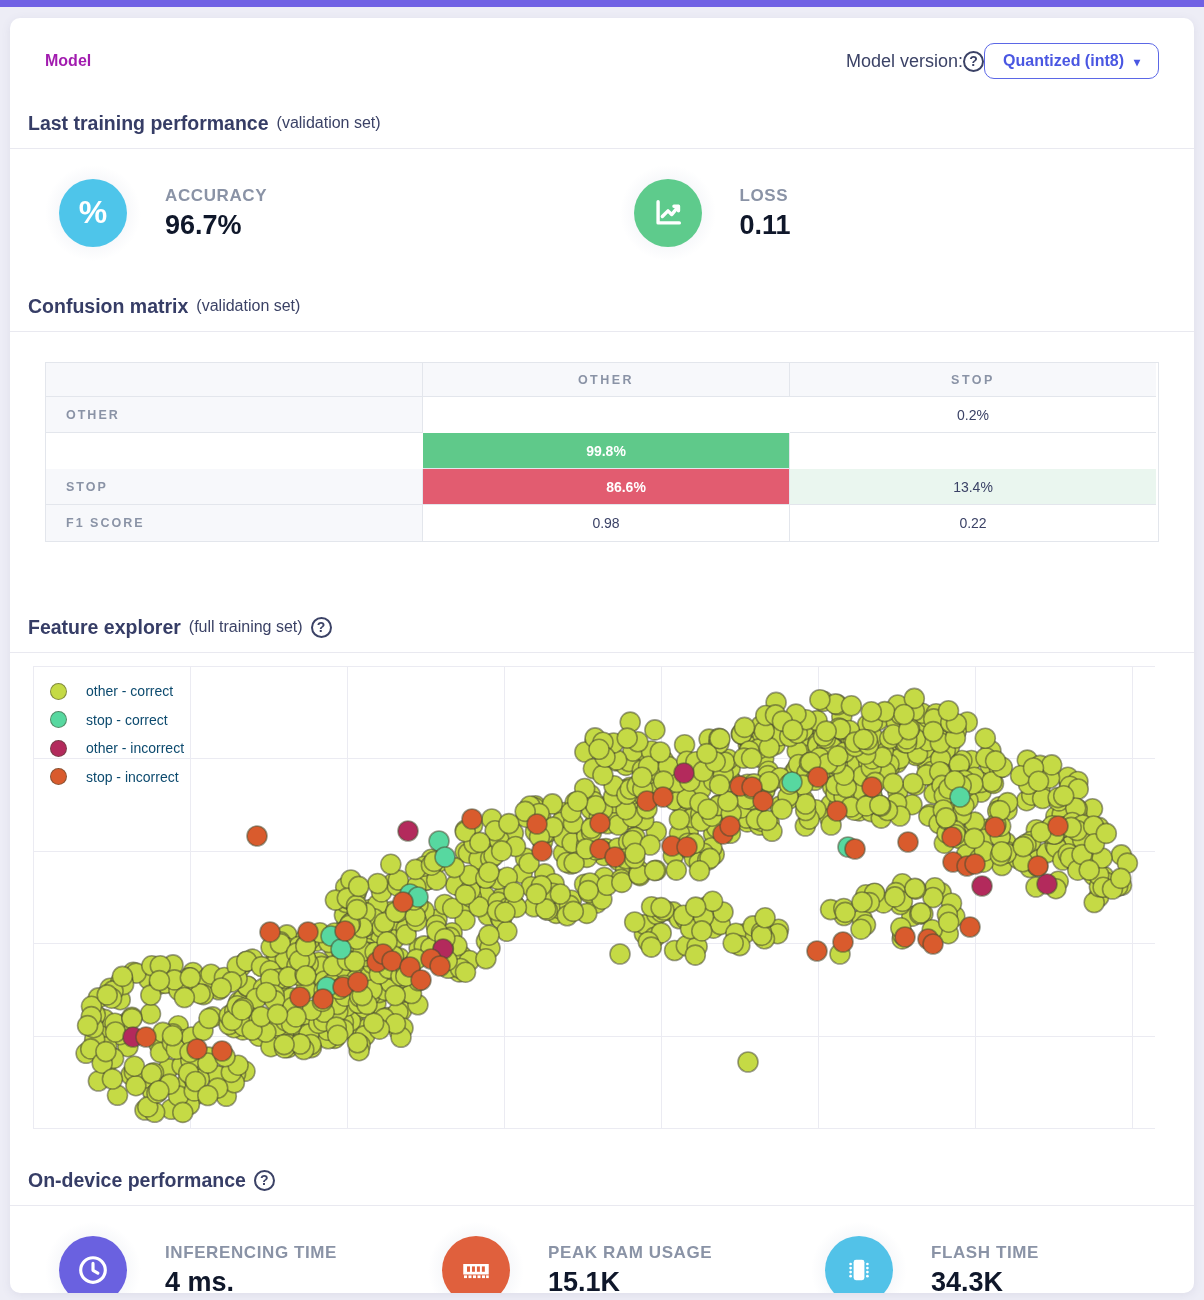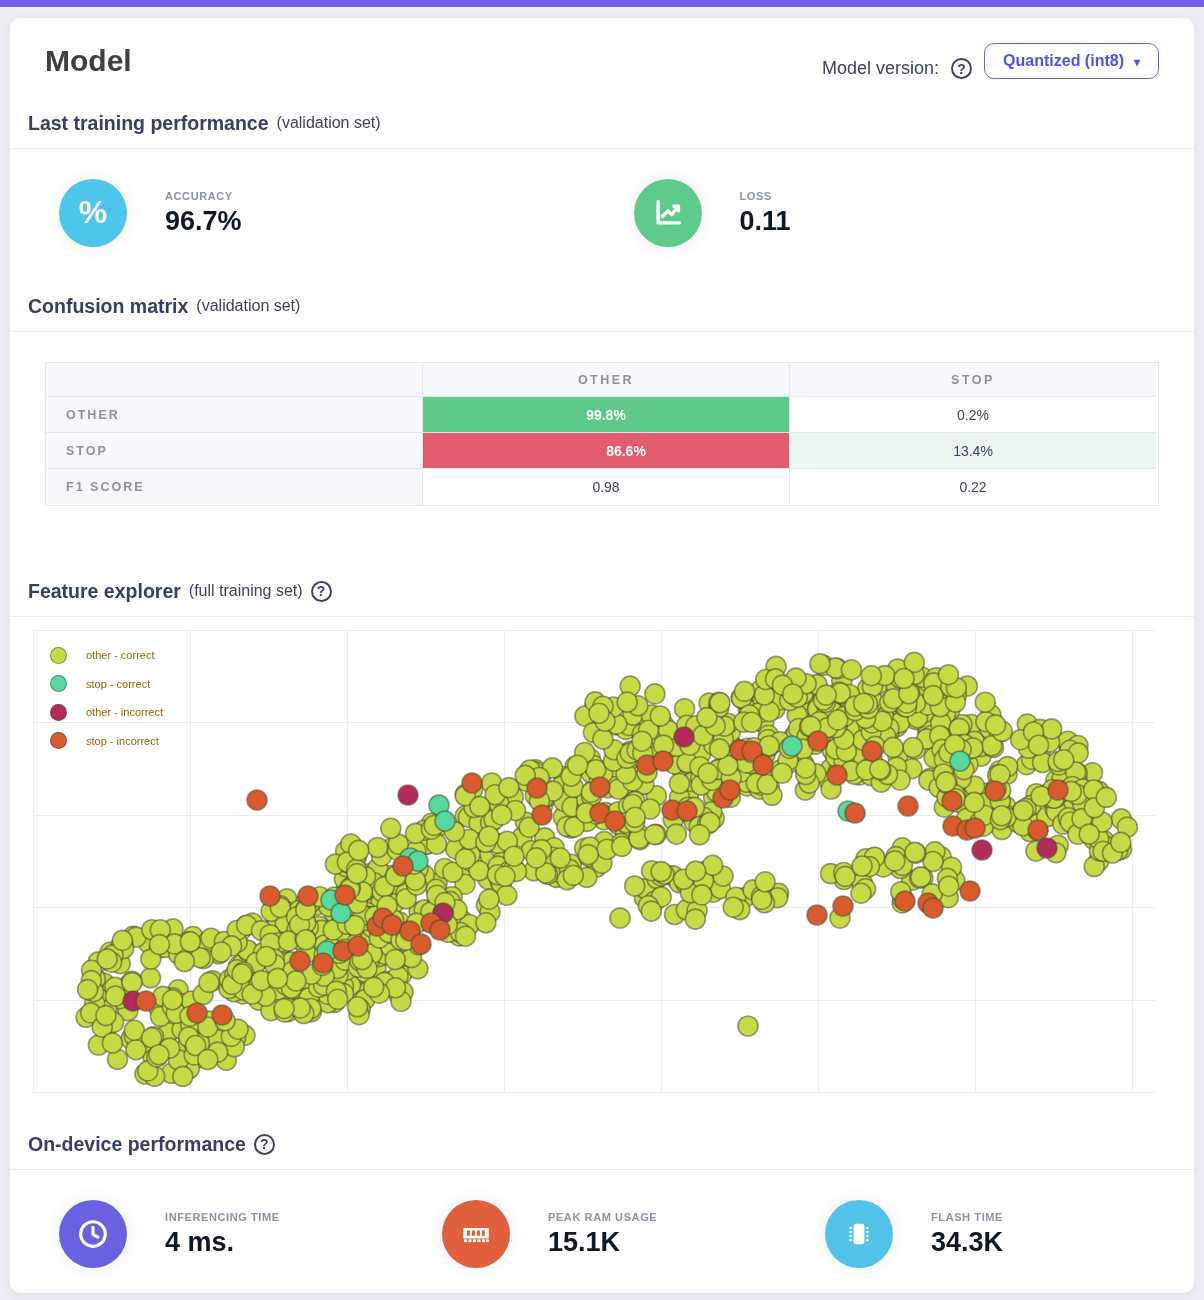--- a/index.html
+++ b/index.html
@@ -15,22 +15,22 @@
   .card {
     position:absolute; left:10px; right:10px; top:18px; height:1275px;
     background:#ffffff; border-radius:10px;
     box-shadow:0 2px 10px rgba(90,90,130,0.10);
     overflow:hidden;
   }
   .card-header {
     display:flex; align-items:center;
     padding:22px 35px 0 35px; height:64px;
   }
-  .page-title { font-size:30px; font-weight:700; color:#404040; }
-  .header-right { margin-left:auto; display:flex; align-items:flex-end; gap:12px; }
+  .page-title { font-size:16px; font-weight:700; color:#a21caf; }
+  .header-right { margin-left:auto; display:flex; align-items:center; }
   .version-label { font-size:18px; color:#3b4266; }
   .qmark {
     display:inline-flex; align-items:center; justify-content:center;
     width:21px; height:21px; border:2px solid #3b4266; border-radius:50%;
     font-size:14px; font-weight:700; color:#3b4266; flex:0 0 auto;
   }
   .version-dropdown {
     display:inline-flex; align-items:center; gap:10px;
     border:1px solid #5b67e6; border-radius:10px; background:#fff;
     padding:8px 18px; font-size:16px; font-weight:700; color:#4a57e2;
@@ -54,21 +54,21 @@
   .halo {
     width:96px; height:96px; border-radius:50%; flex:0 0 auto;
     background:radial-gradient(closest-side, rgba(170,180,205,0.30), rgba(255,255,255,0));
     display:flex; align-items:center; justify-content:center;
   }
   .mcircle {
     width:68px; height:68px; border-radius:50%;
     display:flex; align-items:center; justify-content:center;
   }
   .mtext { margin-left:24px; }
-  .mlabel { font-size:11px; font-weight:700; color:#8a93a6; letter-spacing:0.6px; }
+  .mlabel { font-size:17px; font-weight:700; color:#8a93a6; letter-spacing:0.6px; }
   .mvalue { font-size:27px; font-weight:700; color:#0f172a; margin-top:4px; }
   .pcticon { font-size:32px; font-weight:700; color:#fff; transform:translateY(-1px); }
 
   
   .cmx-wrap { padding:0 35px; margin-top:30px; }
   .cmx { display:grid; grid-template-columns:377px 367px 366px; border:1px solid #e3e6ec; }
   .cmx-cell {
     border-right:1px solid #e3e6ec; border-bottom:1px solid #e3e6ec;
     display:flex; align-items:center; justify-content:center;
     font-size:14px; height:36px; color:#3b4266;
@@ -82,21 +82,21 @@
 
   
   .chart-region { position:relative; height:486px; }
   .plot-svg { position:absolute; left:23px; top:13px; }
   .legend { position:absolute; left:40px; top:24px; z-index:3; }
   .legend-item { display:flex; align-items:center; gap:19px; height:28.5px; }
   .legend-swatch {
     width:17px; height:17px; border-radius:50%; flex:0 0 auto;
     border:1.5px solid rgba(75,75,55,0.55);
   }
-  .legend-text { font-size:11px; color:#a16207; }
+  .legend-text { font-size:14px; color:#0c4a6e; }
 
   .icon-svg { display:block; }
 </style>
 </head>
 <body>
 
 <div class="topbar" style="background: rgb(112, 97, 228);"></div>
 
 <div class="card">
 
@@ -153,21 +153,21 @@
   </div>
   <div class="divider"></div>
 
   <div class="cmx-wrap">
     <div class="cmx">
       <div class="cmx-cell cmx-head"></div>
       <div class="cmx-cell cmx-head">OTHER</div>
       <div class="cmx-cell cmx-head">STOP</div>
 
       <div class="cmx-cell cmx-label">OTHER</div>
-      <div class="cmx-cell cmx-green" style="background: rgb(95, 201, 138);">99.8%</div>
+      <div class="cmx-cell cmx-green" style="background: rgb(95, 201, 138); margin-top: 36px;">99.8%</div>
       <div class="cmx-cell">0.2%</div>
 
       <div class="cmx-cell cmx-label">STOP</div>
       <div class="cmx-cell cmx-red" style="background: rgb(226, 92, 112); padding-left: 40px;">86.6%</div>
       <div class="cmx-cell cmx-lightgreen" style="background: rgb(234, 246, 239);">13.4%</div>
 
       <div class="cmx-cell cmx-label cmx-row-last" style="border-bottom:none">F1 SCORE</div>
       <div class="cmx-cell" style="border-bottom:none">0.98</div>
       <div class="cmx-cell" style="border-bottom:none">0.22</div>
     </div>

